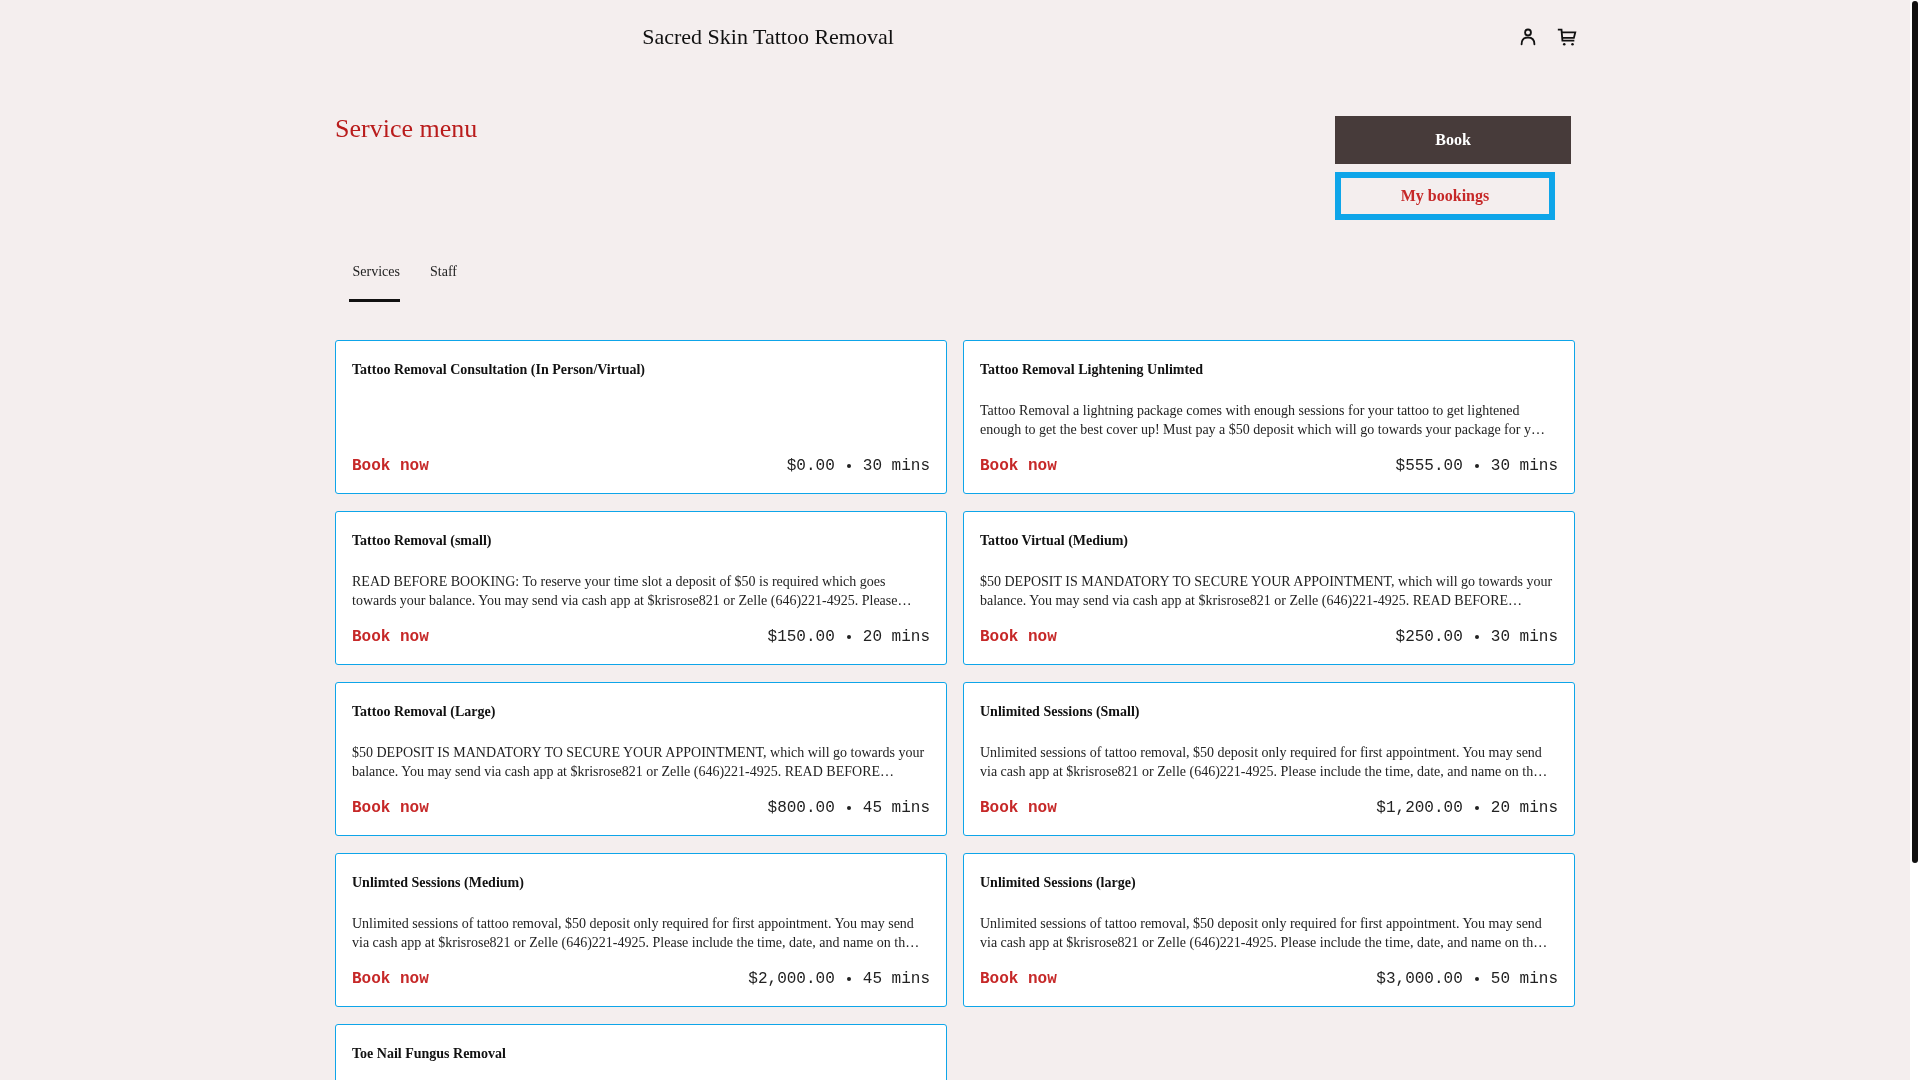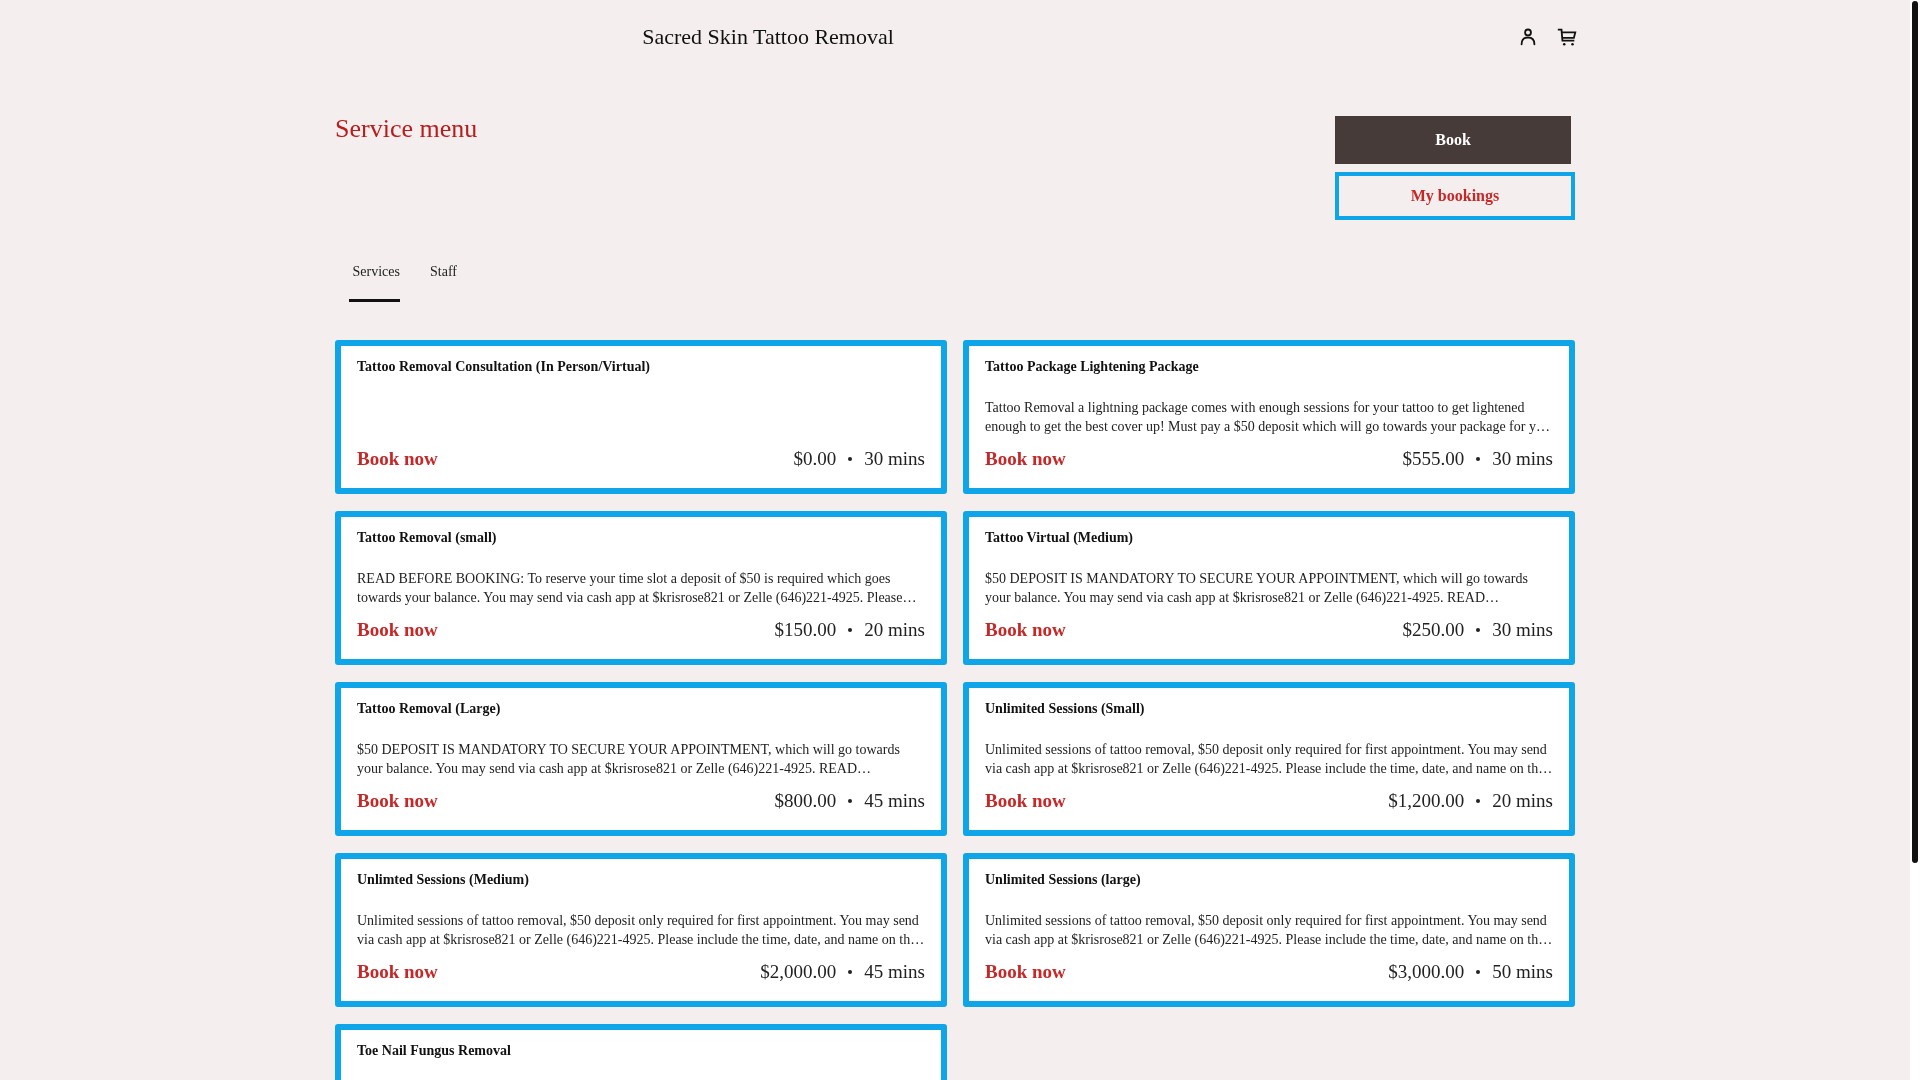--- a/index.html
+++ b/index.html
@@ -25,51 +25,51 @@
 
   .page-title { position: absolute; left: 335px; top: 114px; font-size: 26px; font-weight: normal; color: #b91c1c; }
 
   .btn-book {
     position: absolute; left: 1335px; top: 116px; width: 236px; height: 48px;
     background: #473b3a; color: #fff; font-weight: bold; font-size: 16px;
     border: none; font-family: "Liberation Serif", serif; cursor: pointer;
     display: flex; align-items: center; justify-content: center;
   }
   .btn-mybookings {
-    position: absolute; left: 1335px; top: 172px; width: 240px; height: 48px;
+    position: absolute; left: 1335px; top: 172px; width: 220px; height: 48px;
     background: transparent; color: #c62828; font-weight: bold; font-size: 16px;
-    border: 4px solid #0ea5e9; font-family: "Liberation Serif", serif; cursor: pointer;
+    border: 6px solid #0ea5e9; font-family: "Liberation Serif", serif; cursor: pointer;
     display: flex; align-items: center; justify-content: center; text-align: center;
   }
 
   .tabs { position: absolute; left: 349px; top: 262px; height: 40px; display: flex; }
   .tab { font-size: 14px; color: #222; cursor: pointer; position: relative; height: 40px; padding-top: 2px; }
   .tab-services { width: 51px; text-align: right; font-family: Liberation Serif, serif; }
   .tab-staff { margin-left: 30px; }
   .tab.active::after {
     content: ""; position: absolute; left: 0; right: 0; top: 37px; height: 3px; background: #111;
   }
 
   .grid {
     position: absolute; left: 335px; top: 340px; width: 1240px;
     display: grid; grid-template-columns: 612px 612px; column-gap: 16px; row-gap: 17px;
   }
   .card {
-    background: #ffffff; border: 6px solid #0ea5e9; border-radius: 3px;
-    height: 154px; padding: 12px 16px 0 16px; position: relative;
+    background: #ffffff; border: 1px solid #0ea5e9; border-radius: 3px;
+    height: 154px; padding: 20px 16px 0 16px; position: relative;
   }
   .card-title { font-size: 14px; font-weight: bold; color: #111; line-height: 18px; margin-top: 0px; }
   .card-desc {
     font-size: 14px; color: #222; line-height: 19px; margin-top: 22px;
     display: -webkit-box; -webkit-line-clamp: 2; -webkit-box-orient: vertical; overflow: hidden;
     height: 38px;
   }
   .card-footer {
     position: absolute; left: 16px; right: 16px; bottom: 18px;
-    display: flex; justify-content: space-between; align-items: center; font-size: 19px;
+    display: flex; justify-content: space-between; align-items: center; font-size: 16px; font-family: Liberation Mono, monospace;
   }
   .book-now { color: #c62828; font-weight: bold; cursor: pointer; }
   .meta { color: #222; display: flex; align-items: center; }
   .dot { display: inline-block; width: 4px; height: 4px; border-radius: 2px; background: #222; margin: 0 12px; }
 </style>
 </head>
 <body>
 
 <div class="page">
 
@@ -108,21 +108,21 @@
         <span class="book-now">Book now</span>
         <span class="meta">
           <span>$0.00</span>
           <span class="dot"></span>
           <span>30 mins</span>
         </span>
       </div>
     </div>
 
     <div class="card">
-      <div class="card-title">Tattoo Package Lightening Package</div>
+      <div class="card-title">Tattoo Removal Lightening Unlimted</div>
       <div class="card-desc">Tattoo Removal a lightning package comes with enough sessions for your tattoo to get lightened enough to get the best cover up! Must pay a $50 deposit which will go towards your package for y…</div>
       <div class="card-footer">
         <span class="book-now">Book now</span>
         <span class="meta">
           <span>$555.00</span>
           <span class="dot"></span>
           <span>30 mins</span>
         </span>
       </div>
     </div>

